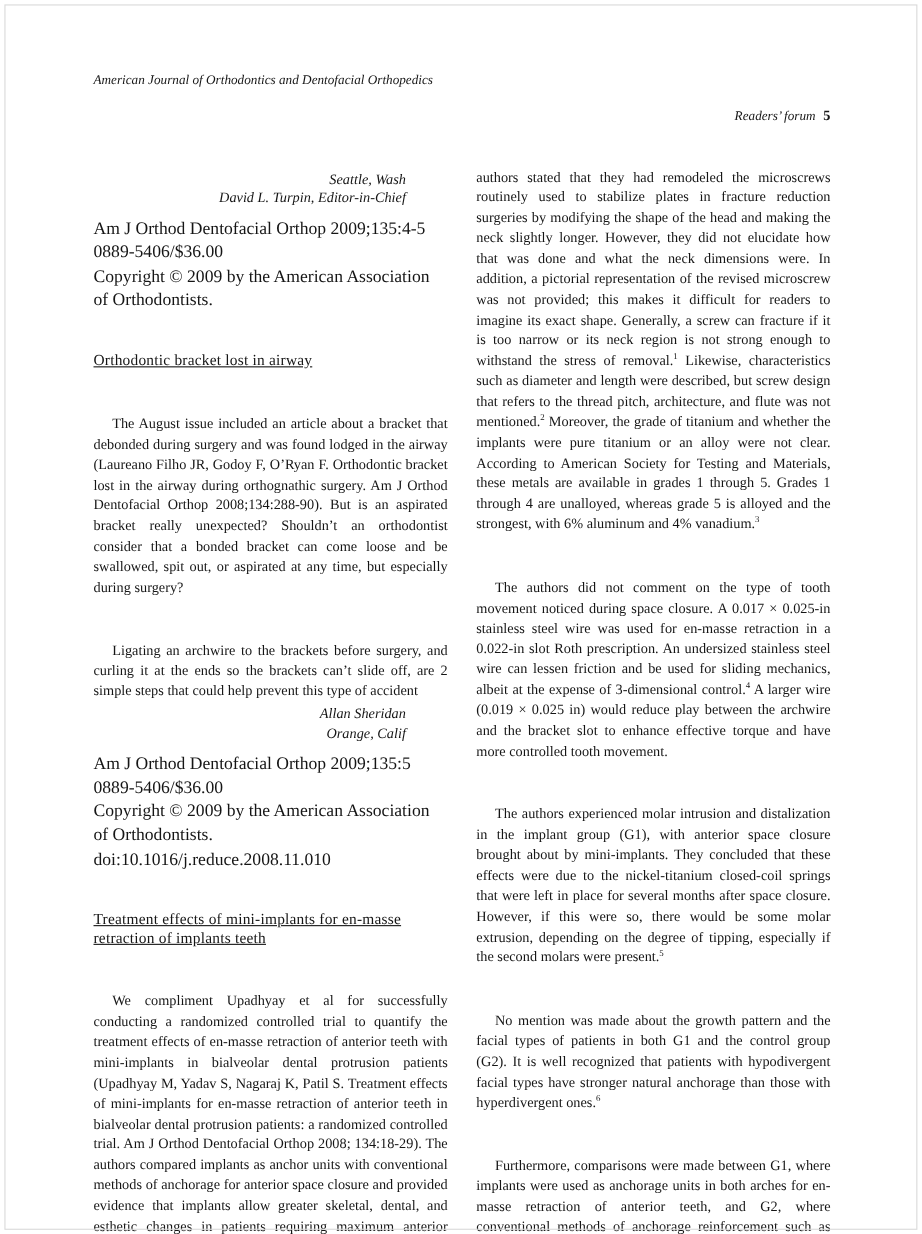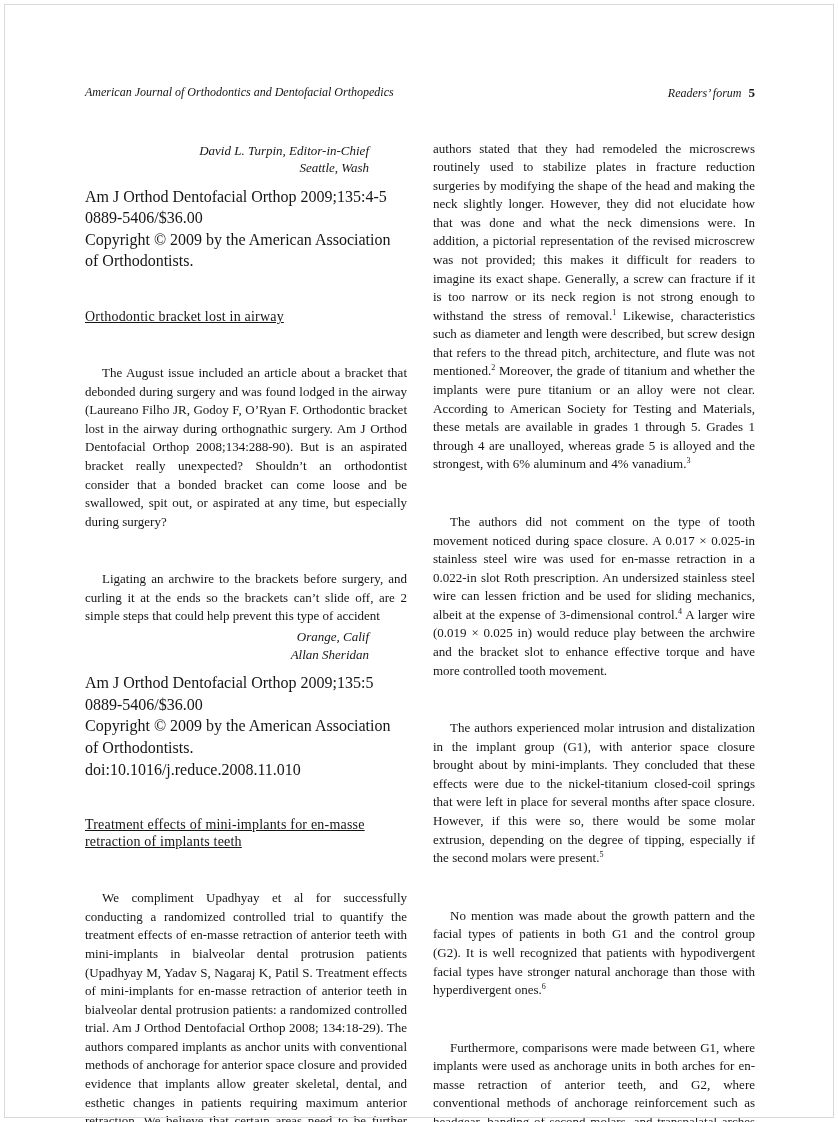--- a/index.html
+++ b/index.html
@@ -18,33 +18,33 @@
   .page-frame {
     position: absolute;
     inset: 4px;
     border: 1px solid #d9d9d9;
     pointer-events: none;
   }
   .page {
     box-sizing: border-box;
     width: 838px;
     height: 1122px;
-    padding: 84px 83px 0 85px;
+    padding: 64px 83px 0 85px;
   }
   .page-header {
     display: flex;
     justify-content: space-between;
     align-items: flex-start;
     font-size: 12px;
     line-height: 1.35;
     font-style: italic;
     margin-bottom: 38px;
   }
   .header-left div { white-space: nowrap; }
-  .header-right { white-space: nowrap; }
+  .header-right { white-space: nowrap; margin-top: 32px; }
   .page-number {
     font-style: normal;
     font-weight: bold;
     font-size: 13px;
     margin-left: 7px;
   }
   .content {
     display: flex;
     gap: 26px;
   }
@@ -96,34 +96,34 @@
       <div>American Journal of Orthodontics and Dentofacial Orthopedics</div>
     </div>
     <div class="header-right">
       <span>Readers’ forum</span><span class="page-number">5</span>
     </div>
   </header>
 
   <main class="content">
     <section class="column">
         <div class="signature">
+          <div>Seattle, Wash</div>
           <div>David L. Turpin, Editor-in-Chief</div>
-          <div>Seattle, Wash</div>
         </div>
         <div class="citation">
           <div>Am J Orthod Dentofacial Orthop 2009;135:4-5</div>
           <div>0889-5406/$36.00</div>
           <div>Copyright © 2009 by the American Association of Orthodontists.</div>
         </div>
         <h2 class="article-title">Orthodontic bracket lost in airway</h2>
         <p class="para indent">The August issue included an article about a bracket that debonded during surgery and was found lodged in the airway (Laureano Filho JR, Godoy F, O’Ryan F. Orthodontic bracket lost in the airway during orthognathic surgery. Am J Orthod Dentofacial Orthop 2008;134:288-90). But is an aspirated bracket really unexpected? Shouldn’t an orthodontist consider that a bonded bracket can come loose and be swallowed, spit out, or aspirated at any time, but especially during surgery?</p>
         <p class="para indent">Ligating an archwire to the brackets before surgery, and curling it at the ends so the brackets can’t slide off, are 2 simple steps that could help prevent this type of accident</p>
         <div class="signature">
+          <div>Allan Sheridan</div>
           <div>Orange, Calif</div>
-          <div>Allan Sheridan</div>
         </div>
         <div class="citation">
           <div>Am J Orthod Dentofacial Orthop 2009;135:5</div>
           <div>0889-5406/$36.00</div>
           <div>Copyright © 2009 by the American Association of Orthodontists.</div>
           <div>doi:10.1016/j.reduce.2008.11.010</div>
         </div>
         <h2 class="article-title">Treatment effects of mini-implants for en-masse retraction of implants teeth</h2>
         <p class="para indent">We compliment Upadhyay et al for successfully conducting a randomized controlled trial to quantify the treatment effects of en-masse retraction of anterior teeth with mini-implants in bialveolar dental protrusion patients (Upadhyay M, Yadav S, Nagaraj K, Patil S. Treatment effects of mini-implants for en-masse retraction of anterior teeth in bialveolar dental protrusion patients: a randomized controlled trial. Am J Orthod Dentofacial Orthop 2008; 134:18-29). The authors compared implants as anchor units with conventional methods of anchorage for anterior space closure and provided evidence that implants allow greater skeletal, dental, and esthetic changes in patients requiring maximum anterior retraction. We believe that certain areas need to be further analyzed and clarified.</p>
         <p class="para indent">The study seemed to have limitations in implant design, implant material, and methodology because the implant group was compared with a group in which more than 1 method of anchorage preservation was used. The</p>

